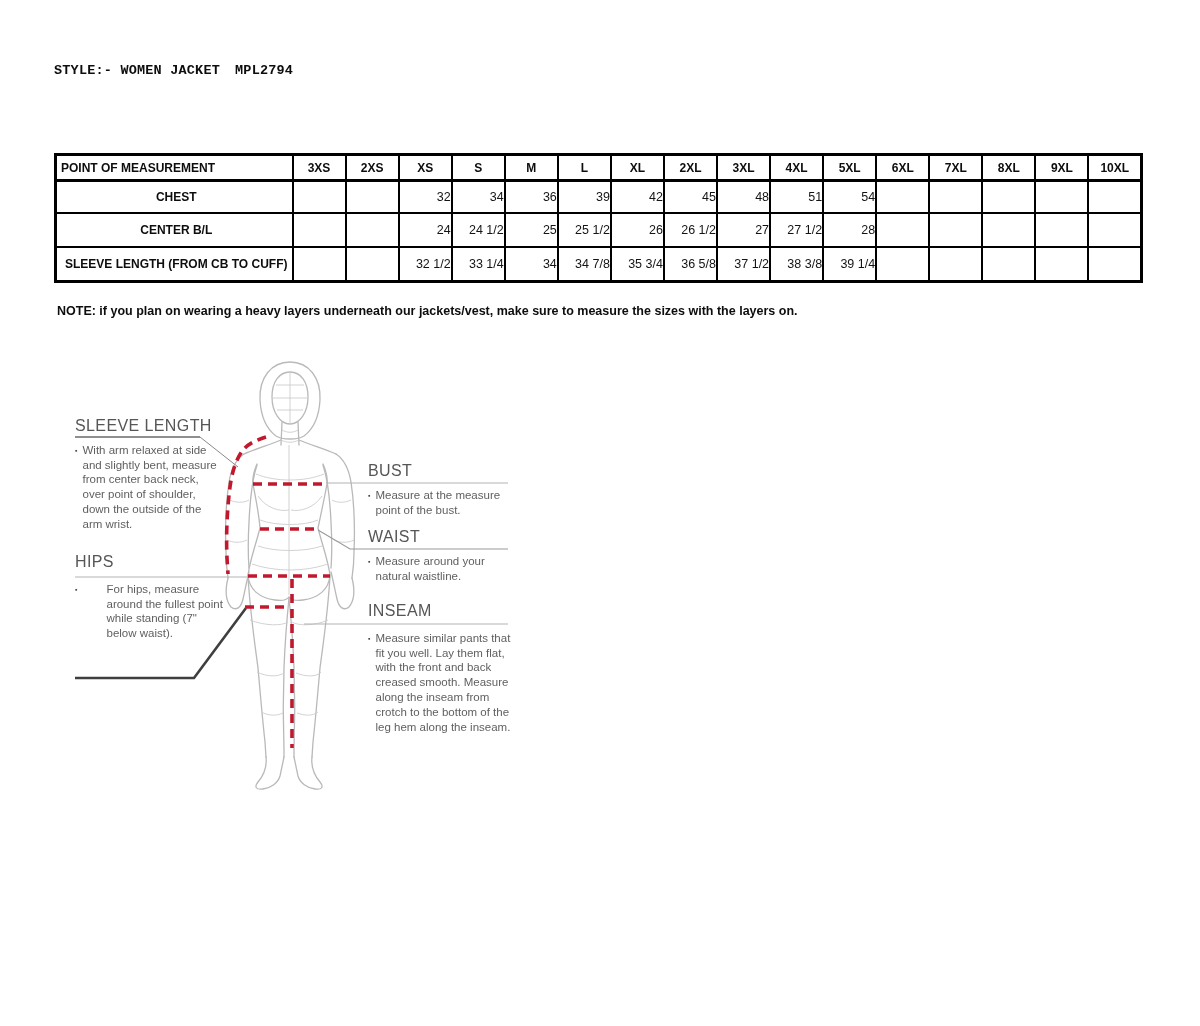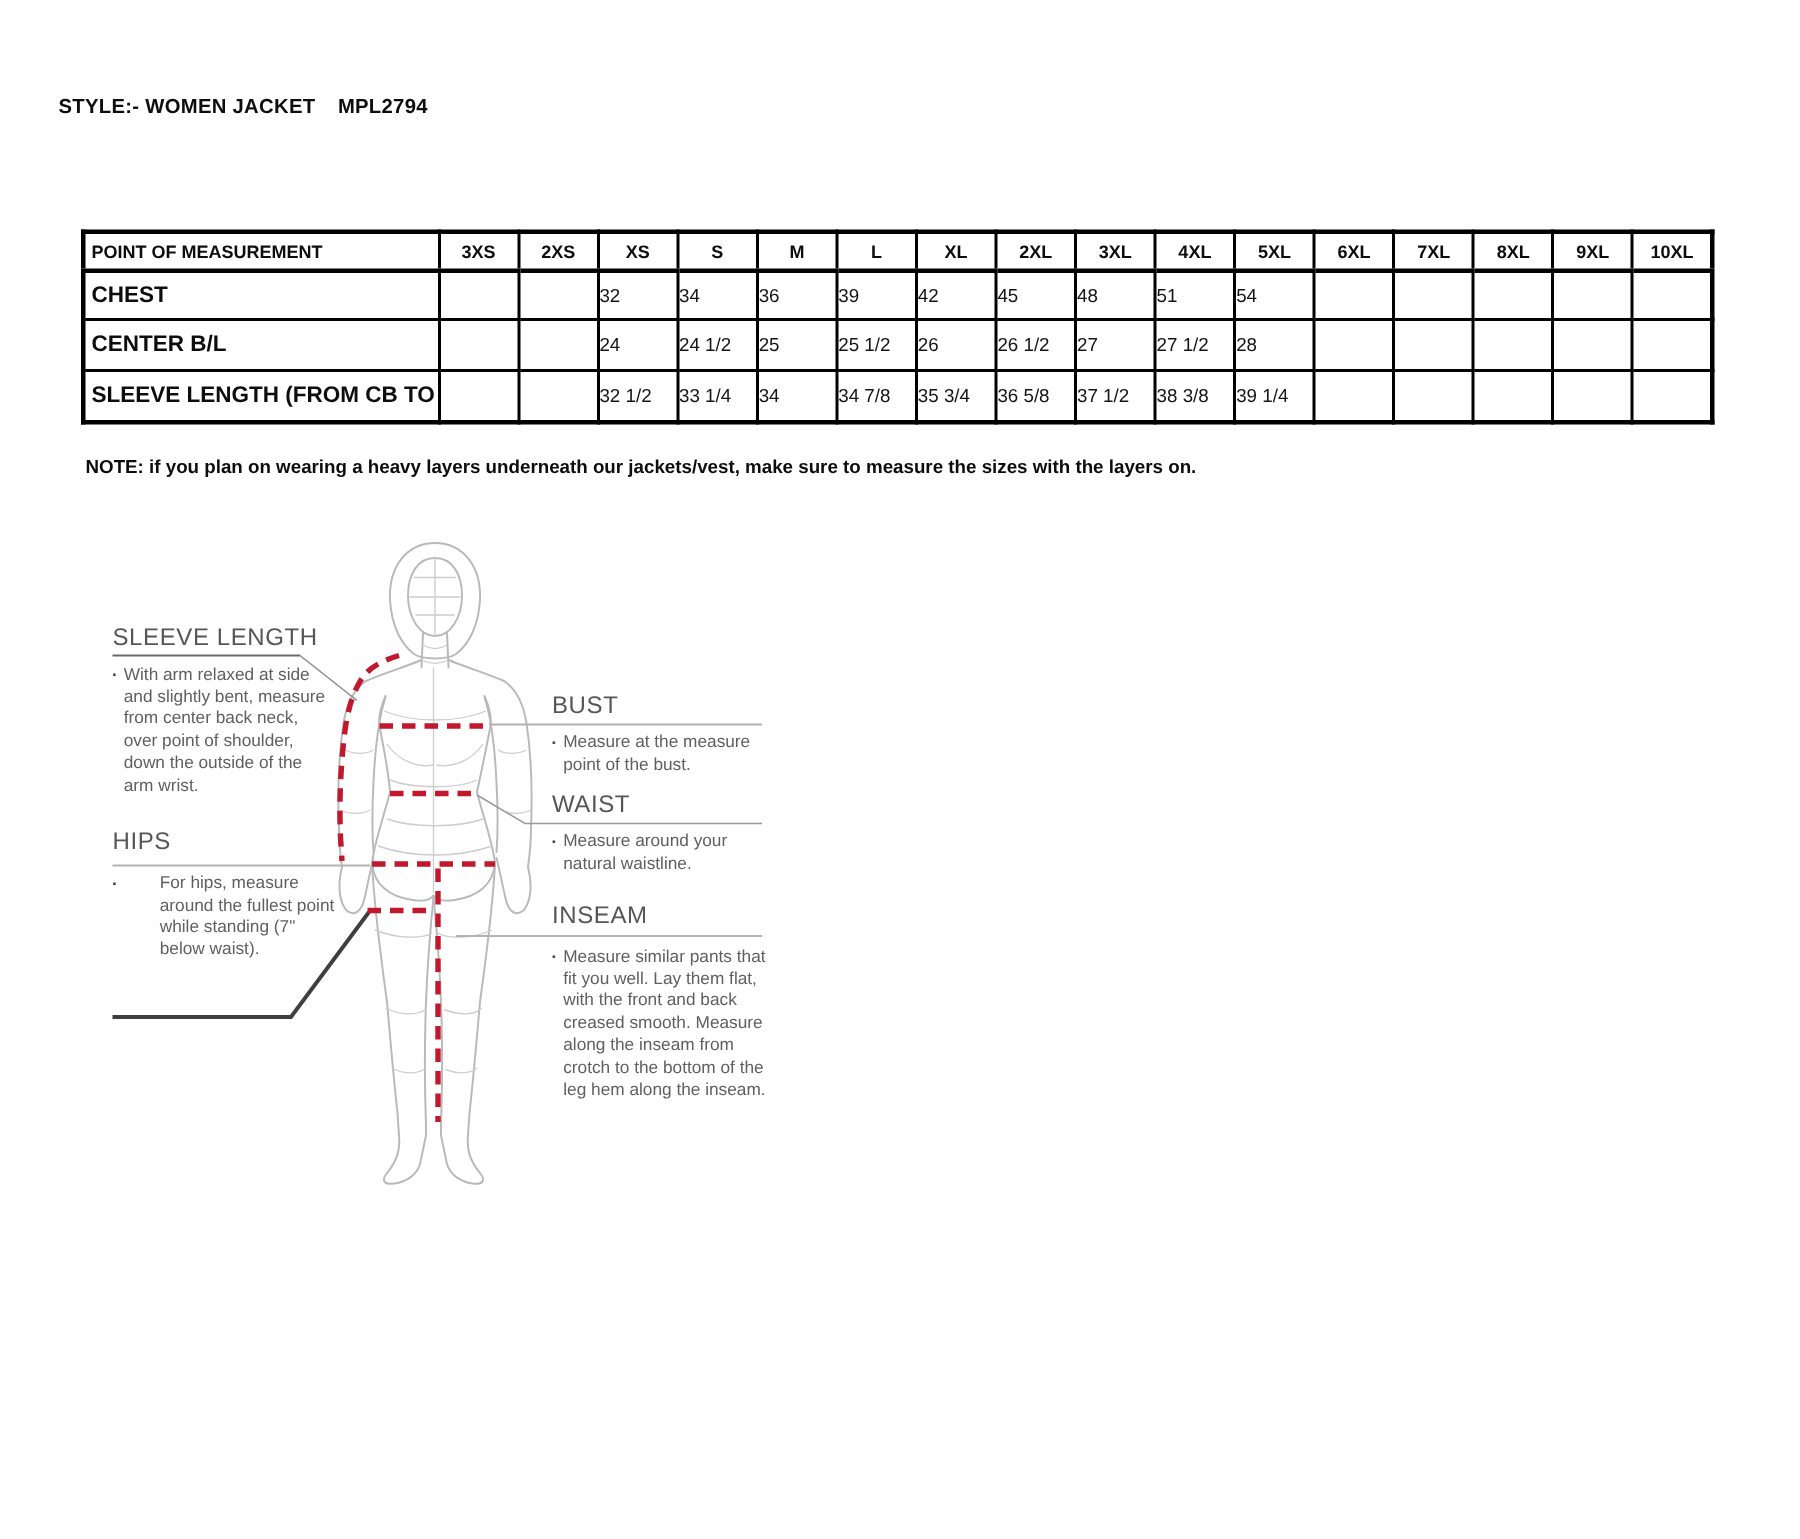--- a/index.html
+++ b/index.html
@@ -4,39 +4,39 @@
 <style>
   * { margin:0; padding:0; box-sizing:border-box; }
   html,body { background:#ffffff; }
   .page {
     position:relative; width:1200px; height:1026px; background:#ffffff;
     font-family:"Liberation Sans", sans-serif; overflow:hidden;
   }
 
   
   .doc-title {
-    position:absolute; left:39px; top:63px;
-    font-size:13.5px; font-weight:bold; color:#0d0d0d; letter-spacing:0.2px;
+    position:absolute; left:54px; top:63px;
+    font-size:13.5px; font-weight:bold; color:#0d0d0d; letter-spacing:0.2px;font-family:Liberation Mono, monospace;
   }
   .doc-title .code { margin-left:15px; }
 
   
   .size-table {
     position:absolute; left:54px; top:153px; width:1089px;
     border-collapse:collapse; table-layout:fixed;
     border:3px solid #000;
   }
   .size-table th, .size-table td { border:2px solid #000; overflow:hidden; white-space:nowrap; }
   .size-table thead th {
     height:26px; font-size:12px; font-weight:bold; text-align:center; color:#0d0d0d;
     border-bottom:3px solid #000;
   }
   .size-table th.first-col { width:237px; text-align:left; padding-left:4px;margin-left:43px; }
-  .size-table tbody th.row-label { font-size:15px; font-weight:bold; text-align:left; padding-left:4px; color:#0d0d0d; }
-  .size-table tbody td { text-align:left; font-size:12.5px; font-weight:normal; color:#141414; }
+  .size-table tbody th.row-label { font-size:12px; font-weight:bold; text-align:center; padding-left:4px; color:#0d0d0d; }
+  .size-table tbody td { text-align:right; font-size:12.5px; font-weight:normal; color:#141414; }
   .size-table tbody tr:nth-child(1) { height:32px; }
   .size-table tbody tr:nth-child(2) { height:34px; }
   .size-table tbody tr:nth-child(3) { height:35px; }
 
   
   .note {
     position:absolute; left:57px; top:304px; width:900px;
     font-size:12.5px; font-weight:bold; color:#0d0d0d;
   }
 

